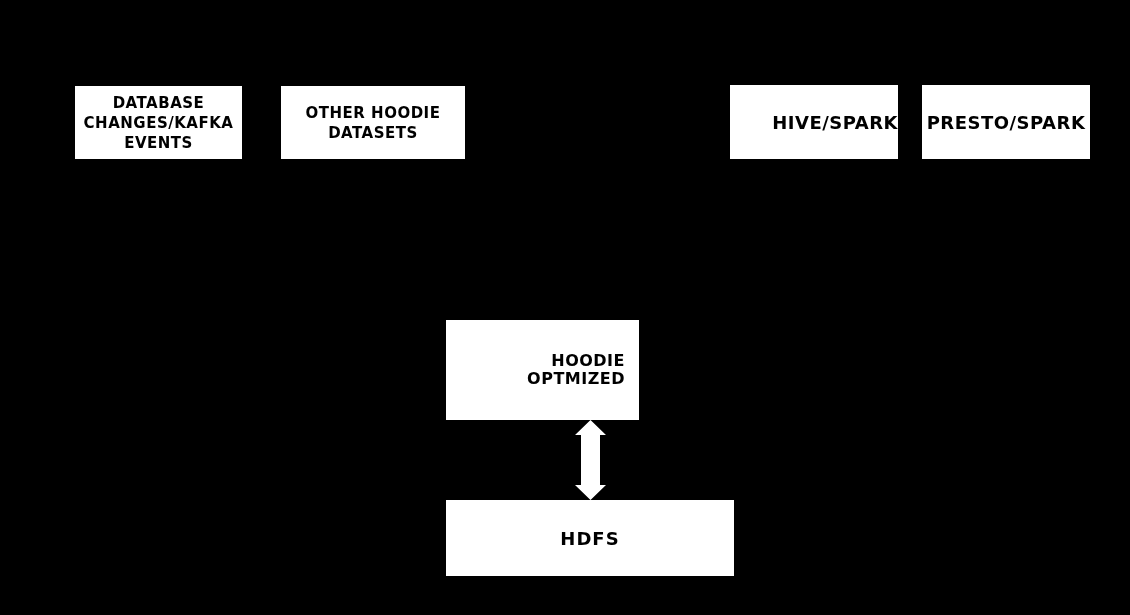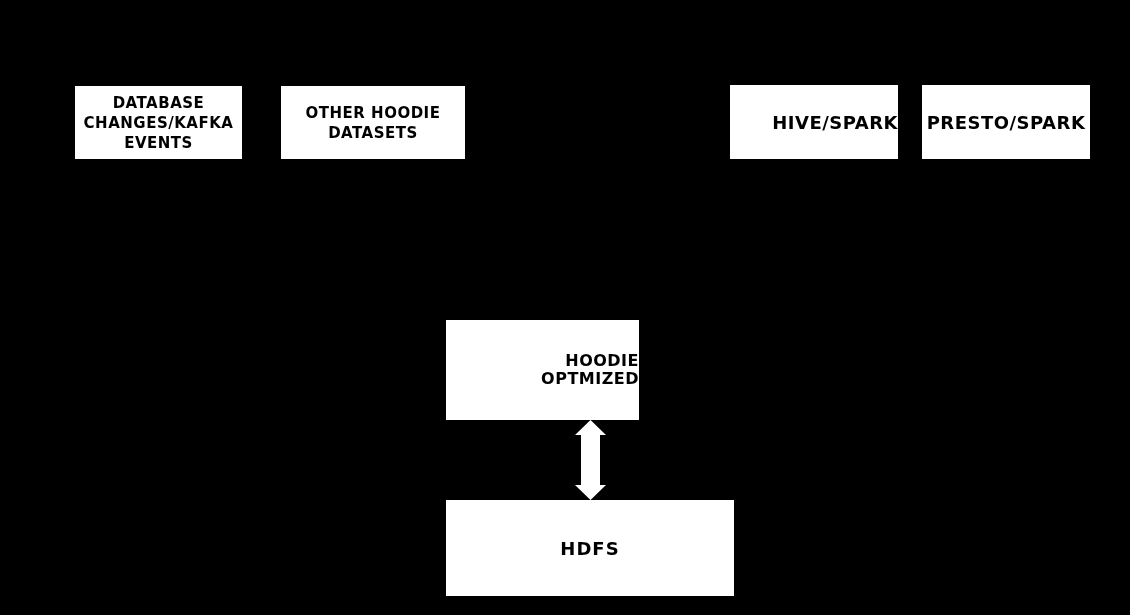--- a/index.html
+++ b/index.html
@@ -28,24 +28,24 @@
     letter-spacing: 0.5px;
     box-sizing: border-box;
   }
   .node span { display: block; }
 
   .n-database      { left: 62px;  top: 86px;  width: 167px; height: 73px; font-size: 15px; line-height: 20px; margin-left: 13px; }
   .n-other-hoodie  { left: 281px; top: 86px;  width: 184px; height: 73px; font-size: 15px; line-height: 20px; }
   .n-hive-spark    { left: 730px; top: 85px;  width: 168px; height: 74px; font-size: 18px; align-items: flex-end; }
   .n-presto-spark  { left: 922px; top: 85px;  width: 168px; height: 74px; font-size: 18px; }
   .n-hoodie        { left: 446px; top: 320px; width: 193px; height: 100px; font-size: 16px; line-height: 18px;
-                     align-items: flex-end; text-align: right; padding-right: 0; }
+                     align-items: flex-end; text-align: right; padding-right: 14px; }
   .n-read-optmized { left: 641px; top: 290px; width: 128px; height: 79px; font-size: 15px; line-height: 18px; }
   .n-real-time     { left: 641px; top: 372px; width: 128px; height: 76px; font-size: 15px; }
-  .n-hdfs          { left: 446px; top: 500px; width: 288px; height: 96px; font-size: 18px; letter-spacing: 1px; }
+  .n-hdfs          { left: 446px; top: 500px; width: 288px; height: 76px; font-size: 18px; letter-spacing: 1px; }
 
   .arrow {
     position: absolute;
     left: 575px;
     top: 420px;
   }
 </style>
 </head>
 <body>
 

